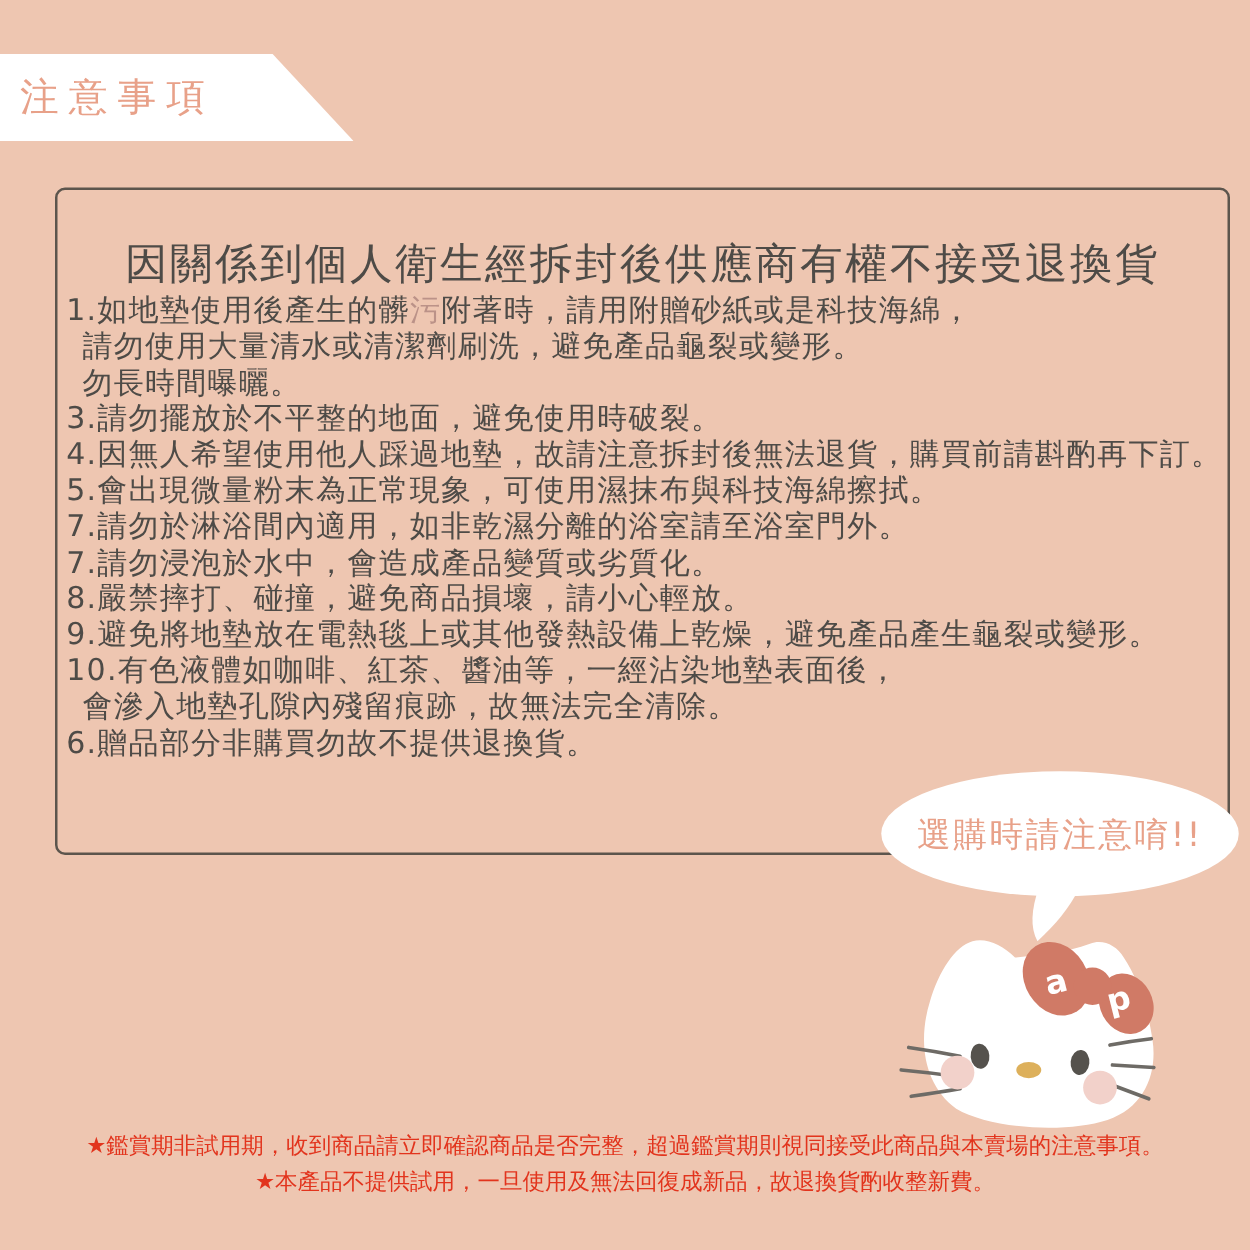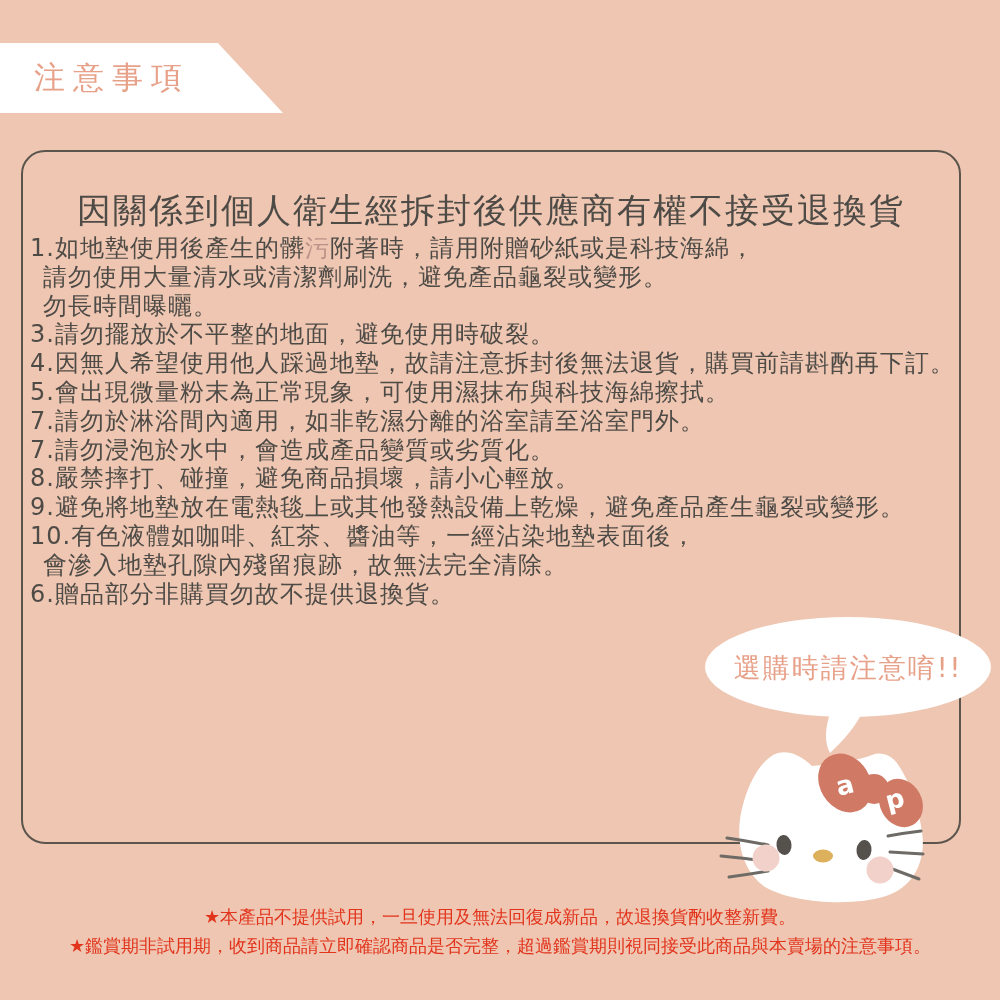--- a/index.html
+++ b/index.html
@@ -10,26 +10,26 @@
   }
   
   .tag-banner{
     position:absolute;left:0;top:43px;width:283px;height:70px;
     background:#ffffff;
     clip-path:polygon(0 0,77% 0,100% 100%,0 100%);
     display:flex;align-items:center;
   }
   .tag-title{
     color:#e8a189;font-size:31px;letter-spacing:8px;
-    padding-left:34px;white-space:nowrap;
+    padding-left:16px;white-space:nowrap;
   }
   
   .notice-box{
-    position:absolute;left:21px;top:150px;width:940px;height:694px;
-    box-sizing:border-box;border:2px solid #5c554d;border-radius:24px;
+    position:absolute;left:44px;top:150px;width:940px;height:534px;
+    box-sizing:border-box;border:2px solid #5c554d;border-radius:8px;
     background:transparent;
   }
   .notice-heading{
     margin-top:36px;text-align:center;
     color:#4e4b47;font-size:34px;letter-spacing:2px;white-space:nowrap;
   }
   .notice-list{
     padding:0 6px 0 7px;
     color:#4e4b47;font-size:24px;line-height:28.8px;letter-spacing:1px;
   }
@@ -119,15 +119,15 @@
       <ellipse cx="845" cy="783" rx="25" ry="31" fill="#d07a66" transform="rotate(-32 845 783)"></ellipse>
       <ellipse cx="901" cy="803" rx="21" ry="25" fill="#d07a66" transform="rotate(-28 901 803)"></ellipse>
       <circle cx="874" cy="789" r="15" fill="#d07a66"></circle>
       <text x="847" y="794" text-anchor="middle" font-family="DejaVu Sans" font-size="26" font-weight="bold" fill="#ffffff" transform="rotate(-14 847 794)">a</text>
       <text x="897" y="808" text-anchor="middle" font-family="DejaVu Sans" font-size="26" font-weight="bold" fill="#ffffff" transform="rotate(-14 897 808)">p</text>
     </g>
   </g>
 </svg>
 
 <div class="footer-notes">
+  <div class="footer-line">★鑑賞期非試用期，收到商品請立即確認商品是否完整，超過鑑賞期則視同接受此商品與本賣場的注意事項。</div>
   <div class="footer-line">★本產品不提供試用，一旦使用及無法回復成新品，故退換貨酌收整新費。</div>
-  <div class="footer-line">★鑑賞期非試用期，收到商品請立即確認商品是否完整，超過鑑賞期則視同接受此商品與本賣場的注意事項。</div>
 </div>
 
 </body></html>

